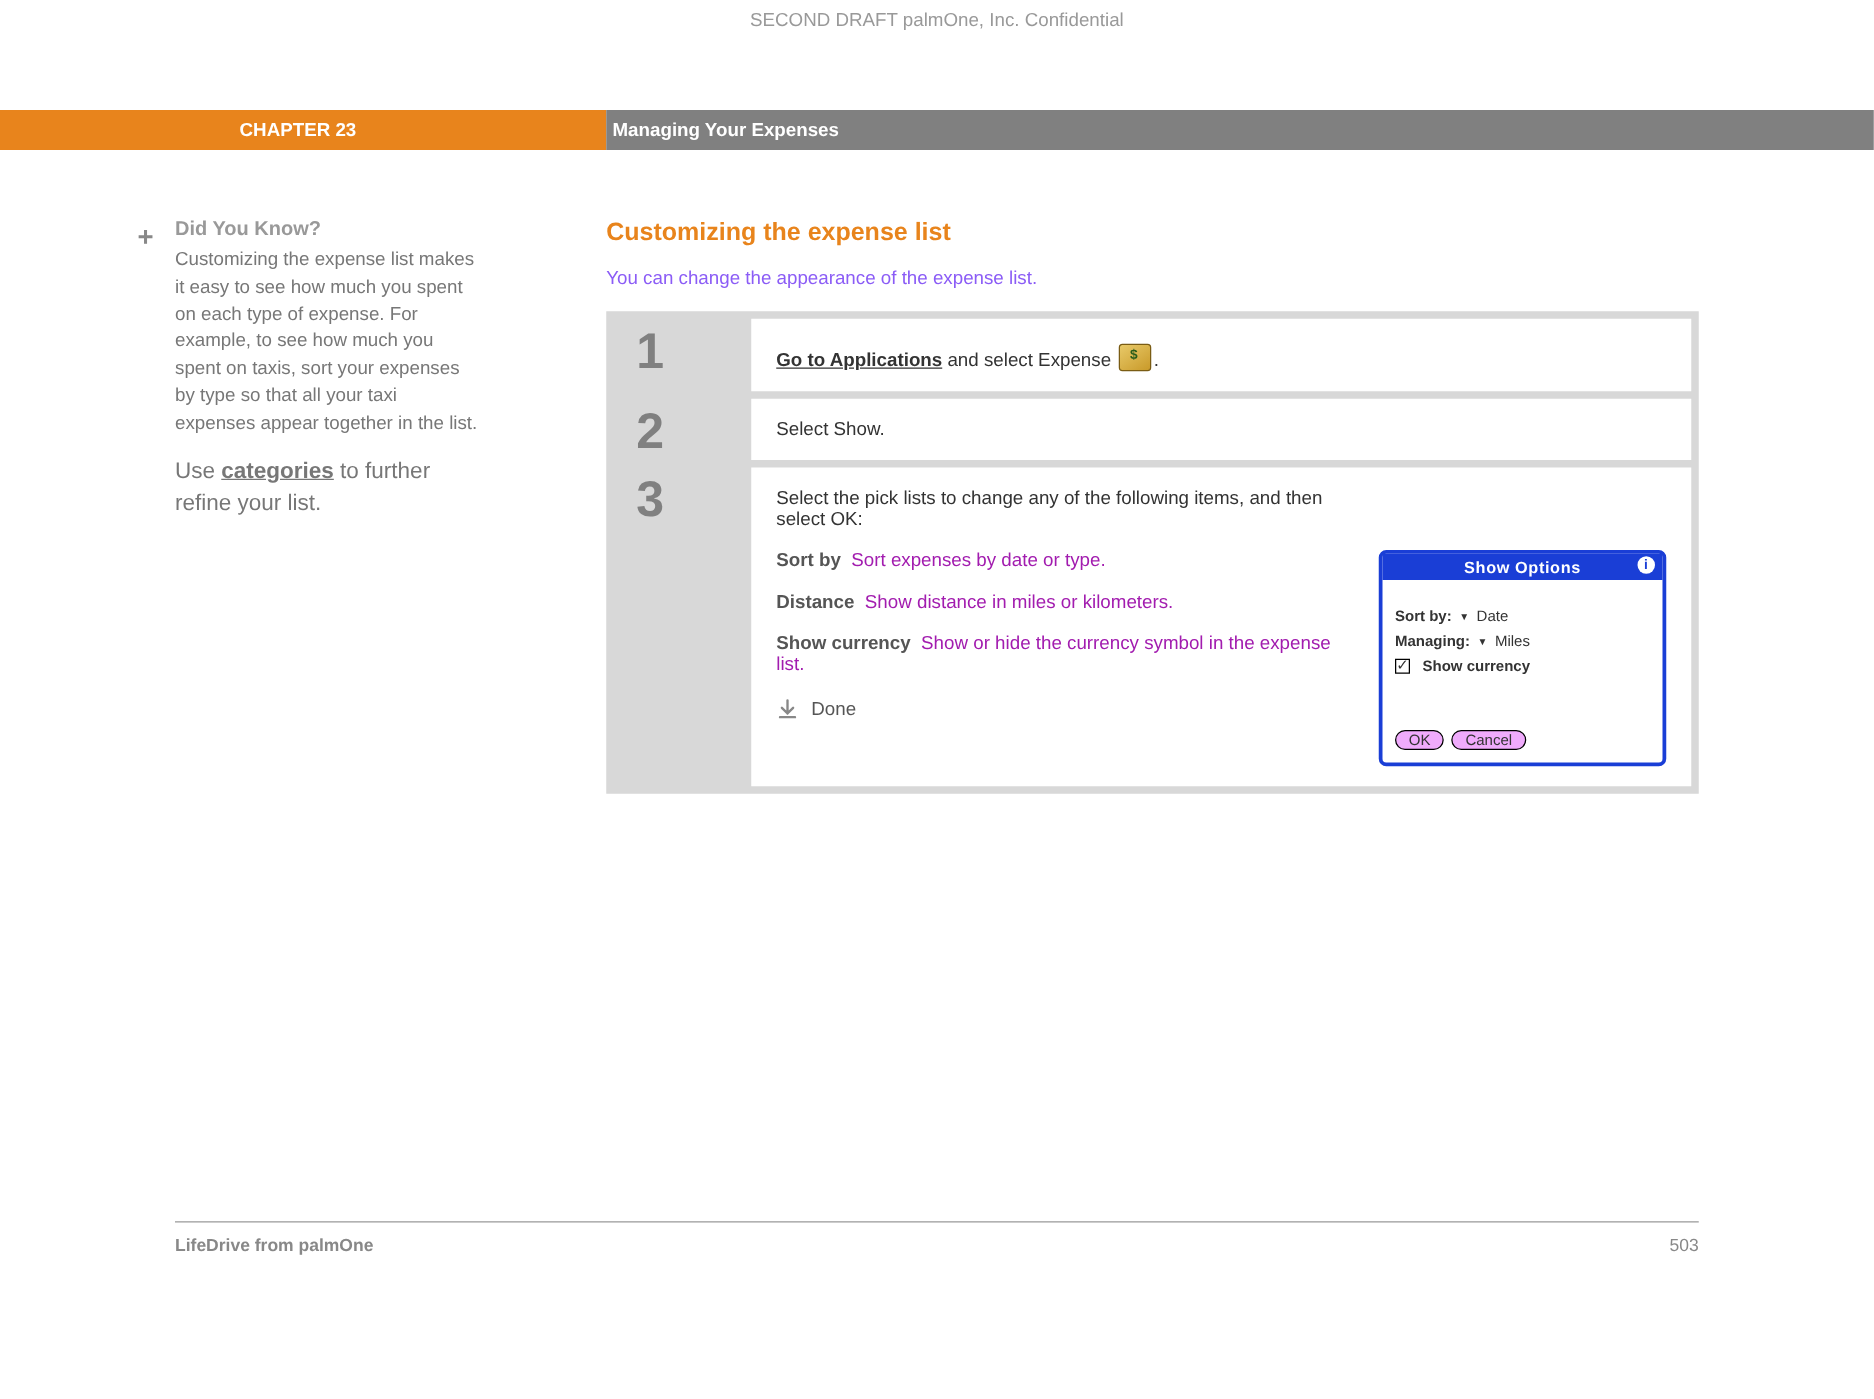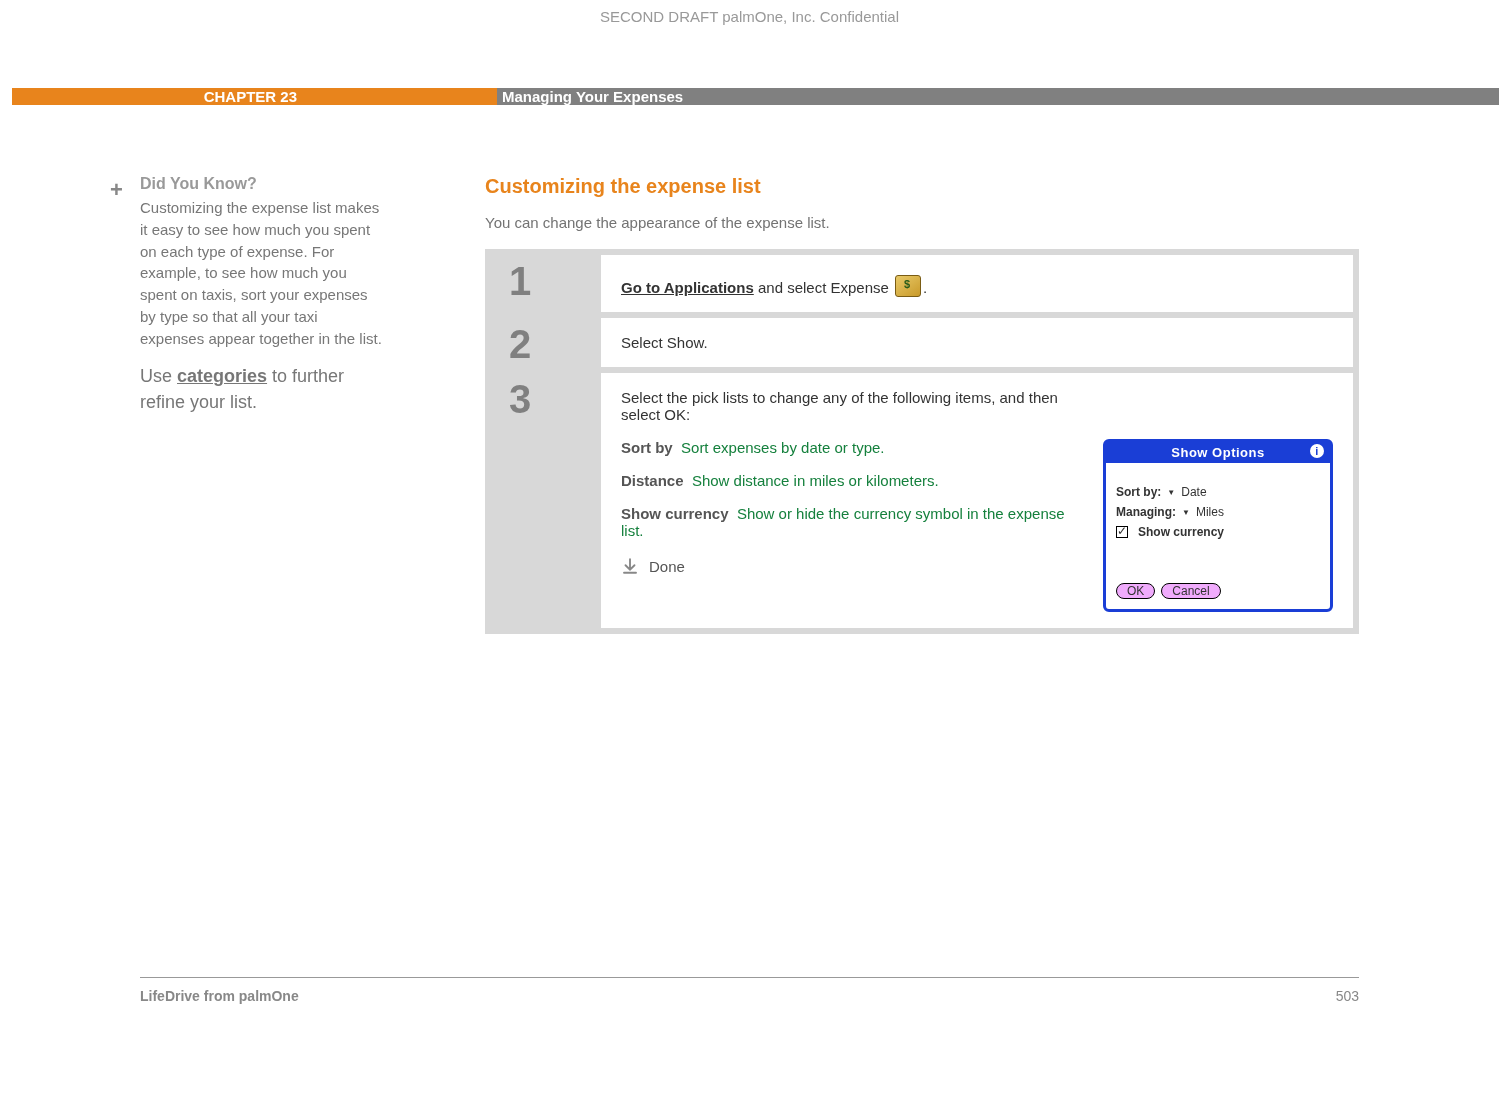--- a/index.html
+++ b/index.html
@@ -20,23 +20,23 @@
       top: 8px;
       left: 0;
       right: 0;
       text-align: center;
       color: #999;
       font-size: 15px;
     }
     .header-bar {
       position: absolute;
       top: 88px;
-      left: 12px;
+      left: 0;
       right: 0;
-      height: 17px;
+      height: 32px;
       display: flex;
       justify-content: space-between;
     }
     .header-orange {
       width: 485px;
       background: #e8841c;
       color: #fff;
       font-weight: bold;
       font-size: 15px;
       display: flex;
@@ -103,21 +103,21 @@
       flex: 1;
       padding-right: 140px;
     }
     .main-title {
       color: #e8841c;
       font-size: 20px;
       font-weight: bold;
       margin-bottom: 16px;
     }
     .main-sub {
-      color: #737373;
+      color: #8b5cf6;
       font-size: 15px;
       margin-bottom: 18px;
     }
     .steps-container {
       background: #d8d8d8;
       padding: 6px;
     }
     .step-row {
       display: flex;
       margin-bottom: 6px;
@@ -171,21 +171,21 @@
       font-weight:bold;
     }
     .option-block {
       margin-top: 16px;
     }
     .option-block .opt-label {
       font-weight: bold;
       color: #555;
     }
     .option-block .opt-desc {
-      color: #15803d;
+      color: #a21caf;
       margin-top: 39px;
     }
     .done-row {
       margin-top: 18px;
       display: flex;
       align-items: center;
       gap: 10px;
       color: #555;
       font-weight: normal;
     }

